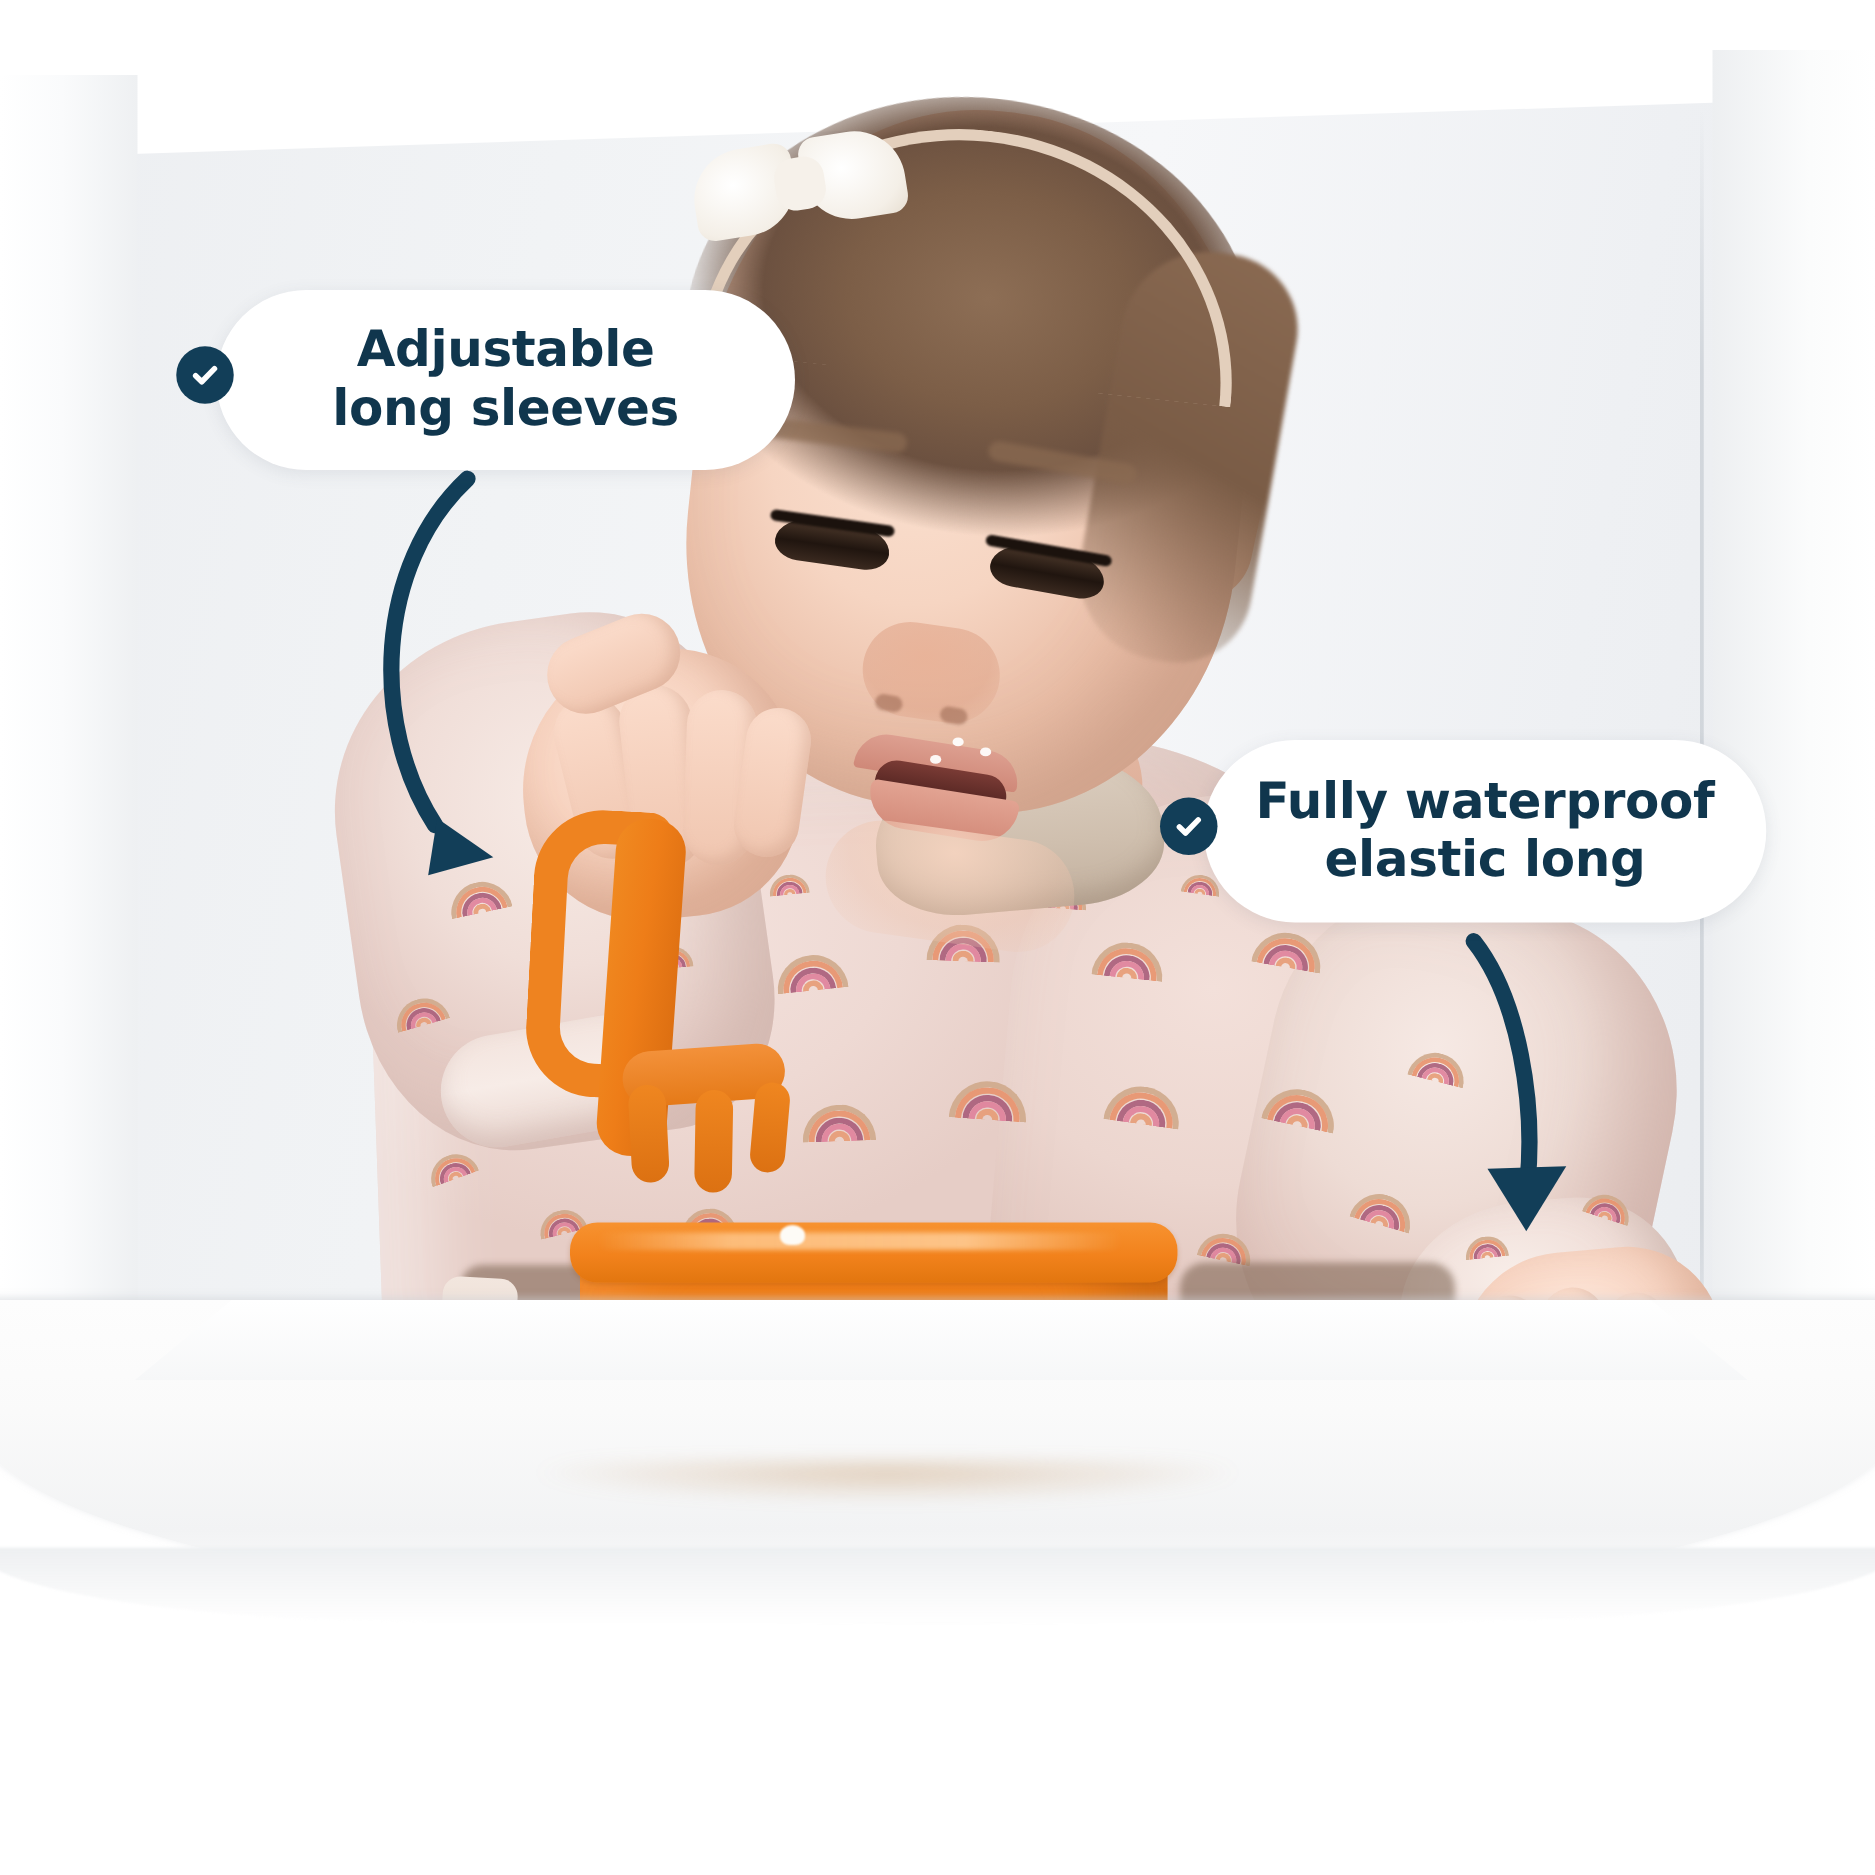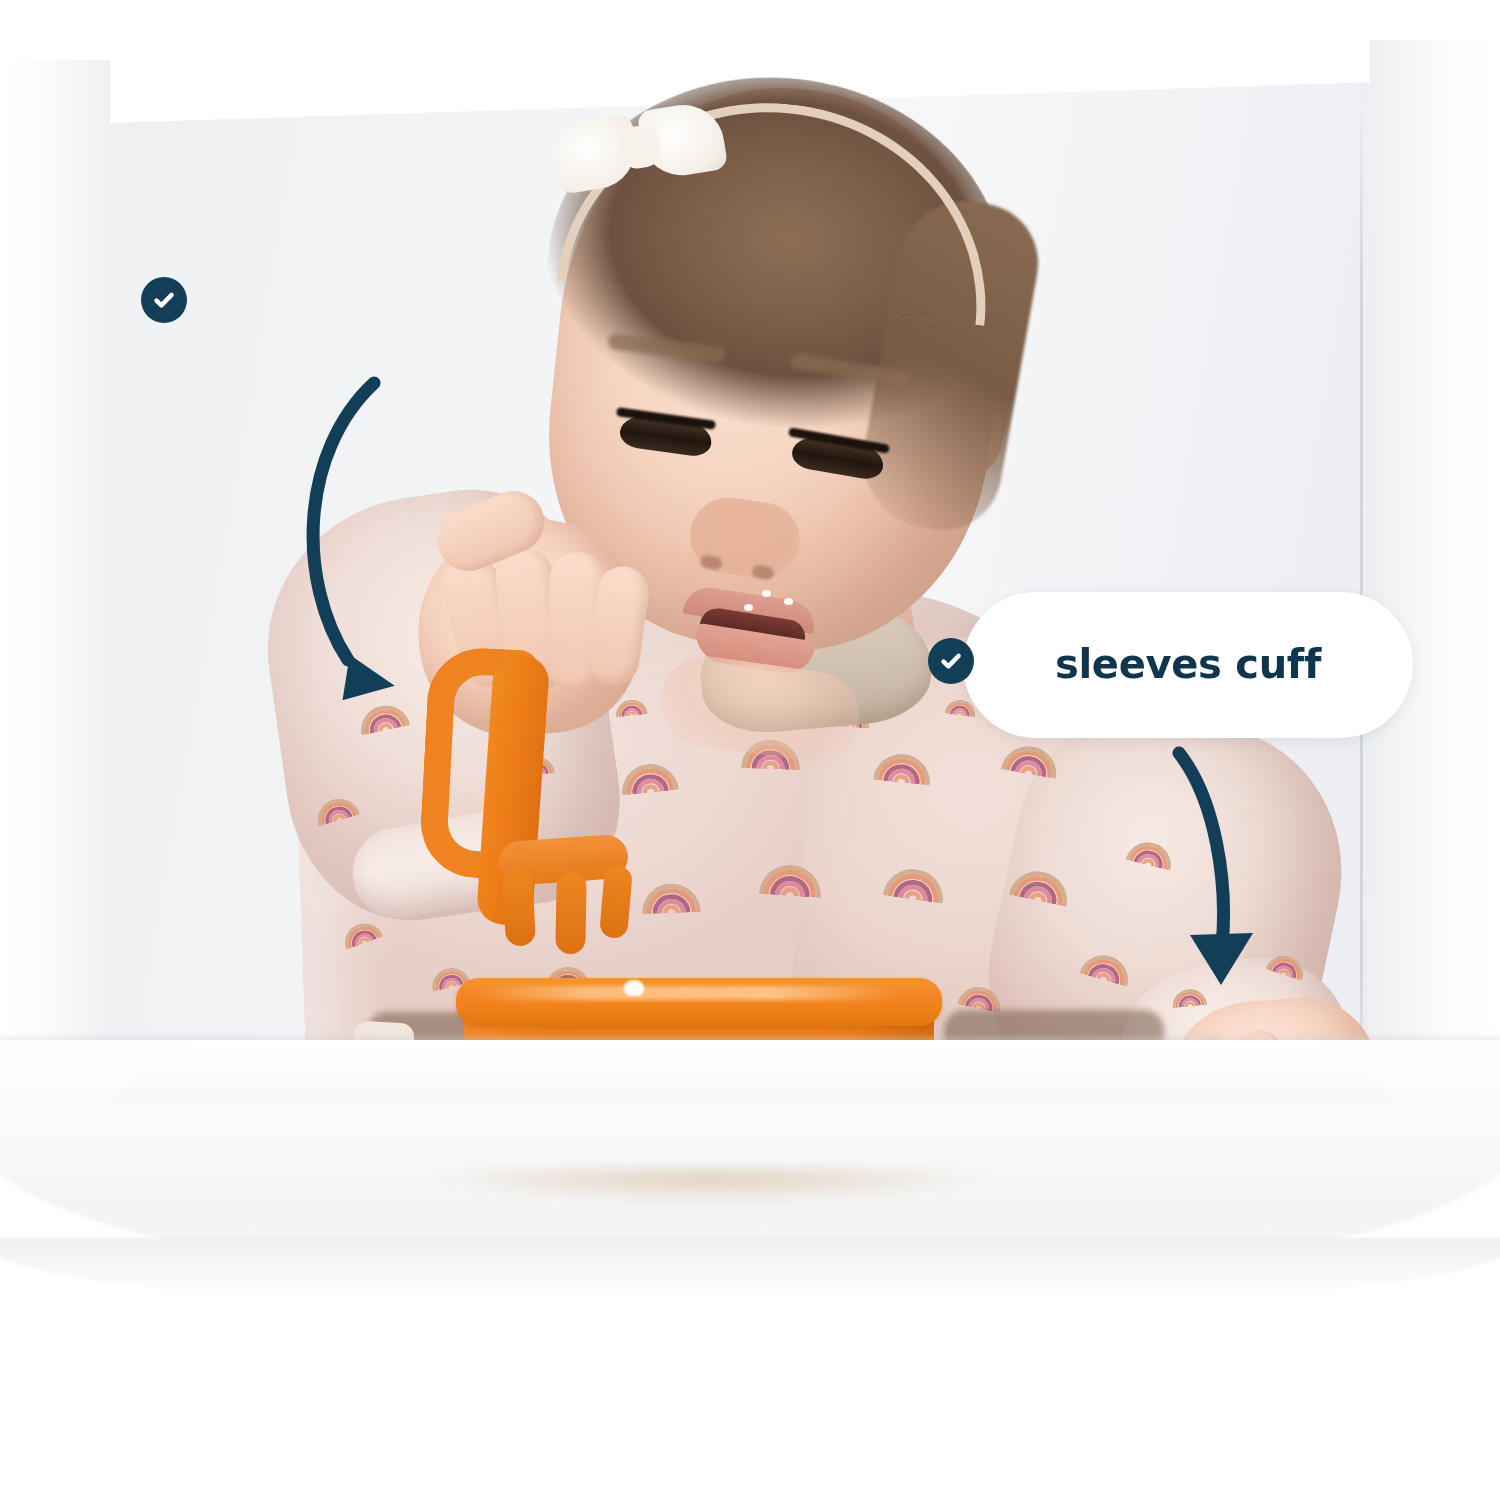--- a/index.html
+++ b/index.html
@@ -614,29 +614,36 @@
       <g fill="none" stroke="#123e58" stroke-width="13" stroke-linecap="round">
         <path d="M374 383 C 300 452, 296 580, 348 660"></path>
       </g>
       <path d="M348 656 L 395 684 L 344 702 Z" fill="#123e58" transform="rotate(4 368 680)"></path>
       <g fill="none" stroke="#123e58" stroke-width="13" stroke-linecap="round">
         <path d="M1179 753 C 1216 800, 1228 884, 1222 946"></path>
       </g>
       <path d="M1190 935 L 1253 933 L 1221 985 Z" fill="#123e58"></path>
     </svg>
 
+    <div class="pill" style="left:173px;top:232px;width:463px;height:144px;">
+      <div class="pill-text">
+        <div>Adjustable</div>
+        <div>long sleeves</div>
+      </div>
+    </div>
     <div class="check" style="left:141px;top:277px;">
       <svg width="28" height="28" viewBox="0 0 28 28" aria-hidden="true">
         <path d="M6.5 14.6 L11.4 19.4 L21.6 8.9" fill="none" stroke="#ffffff" stroke-width="4.4" stroke-linecap="round" stroke-linejoin="round"></path>
       </svg>
     </div>
 
     <div class="pill" style="left:963px;top:592px;width:450px;height:146px;">
       <div class="pill-text">
-        <div>sleeves cuff</div>
+        <div>Fully waterproof</div>
+        <div>elastic long</div>
       </div>
     </div>
     <div class="check" style="left:928px;top:638px;">
       <svg width="28" height="28" viewBox="0 0 28 28" aria-hidden="true">
         <path d="M6.5 14.6 L11.4 19.4 L21.6 8.9" fill="none" stroke="#ffffff" stroke-width="4.4" stroke-linecap="round" stroke-linejoin="round"></path>
       </svg>
     </div>
 
   </div>
 

